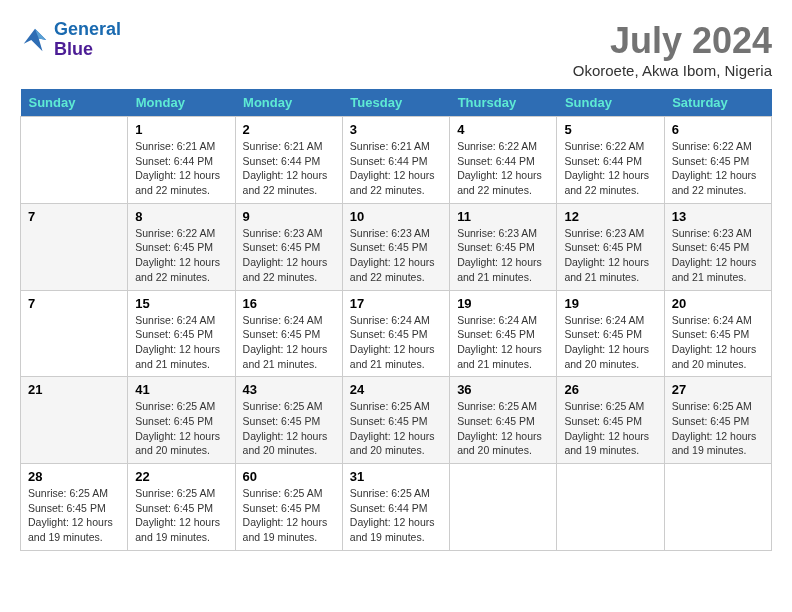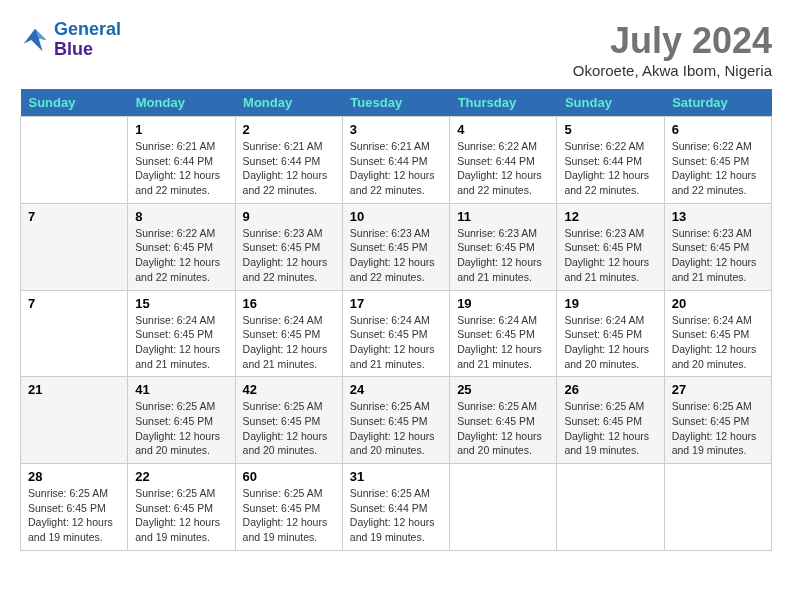--- a/index.html
+++ b/index.html
@@ -263,35 +263,35 @@
           <span class="day-number">21</span>
         </td>
         <td>
           <span class="day-number">41</span>
           <div class="day-info" style="white-space: pre-line;">Sunrise: 6:25 AM
 Sunset: 6:45 PM
 Daylight: 12 hours
 and 20 minutes.</div>
         </td>
         <td>
-          <span class="day-number">42</span>
+          <span class="day-number">43</span>
           <div class="day-info" style="white-space: pre-line;">Sunrise: 6:25 AM
 Sunset: 6:45 PM
 Daylight: 12 hours
 and 20 minutes.</div>
         </td>
         <td>
           <span class="day-number">24</span>
           <div class="day-info" style="white-space: pre-line;">Sunrise: 6:25 AM
 Sunset: 6:45 PM
 Daylight: 12 hours
 and 20 minutes.</div>
         </td>
         <td>
-          <span class="day-number">25</span>
+          <span class="day-number">36</span>
           <div class="day-info" style="white-space: pre-line;">Sunrise: 6:25 AM
 Sunset: 6:45 PM
 Daylight: 12 hours
 and 20 minutes.</div>
         </td>
         <td>
           <span class="day-number">26</span>
           <div class="day-info" style="white-space: pre-line;">Sunrise: 6:25 AM
 Sunset: 6:45 PM
 Daylight: 12 hours

